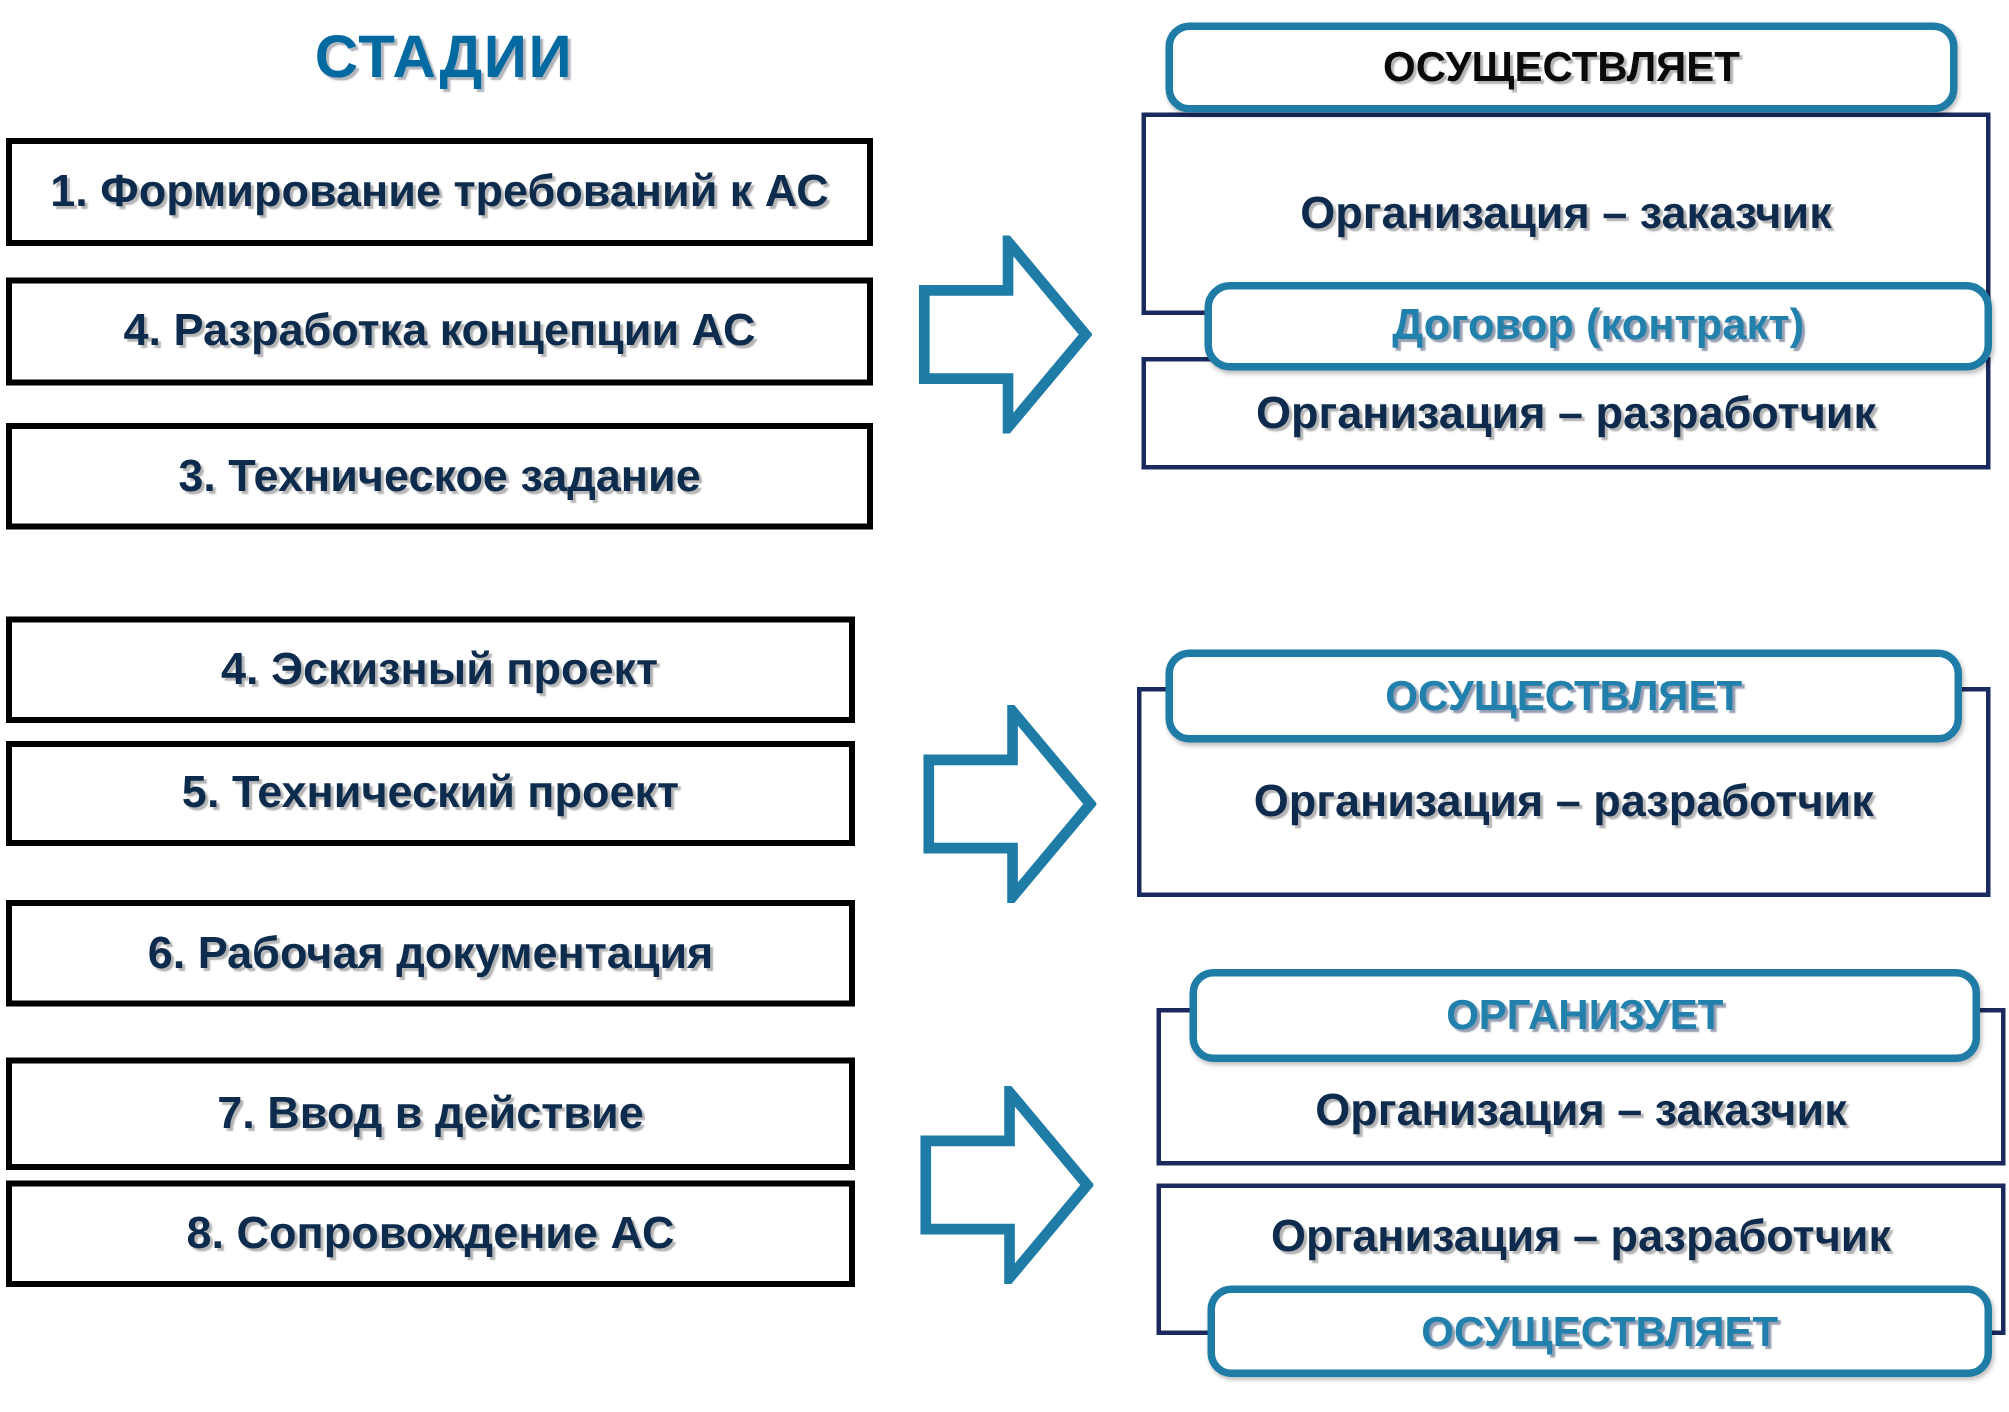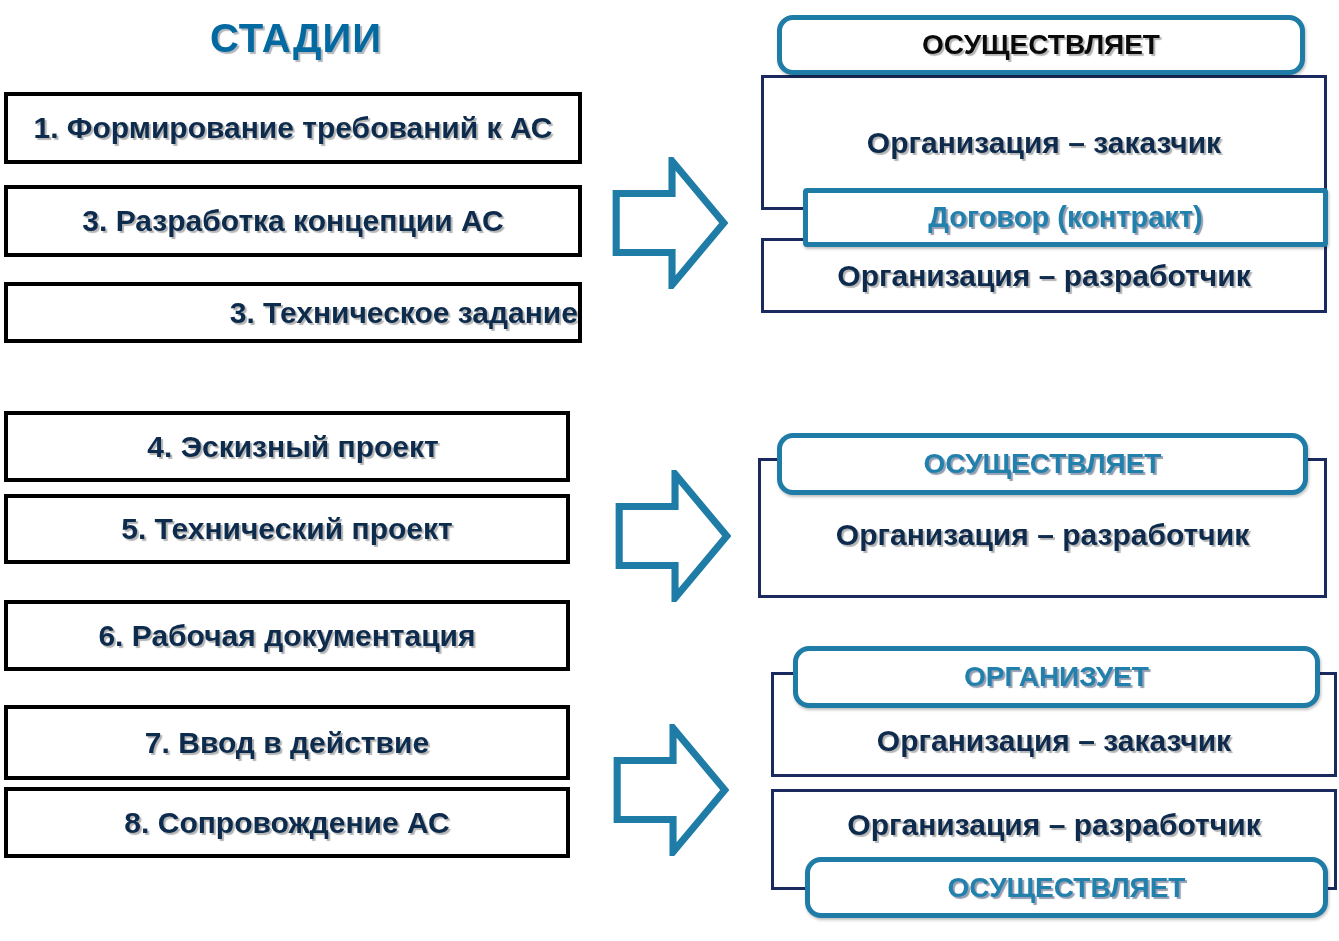--- a/index.html
+++ b/index.html
@@ -65,23 +65,23 @@
 <body>
 
 <div id="canvas">
 
   <div class="title">СТАДИИ</div>
 
   <div class="stage w1" style="top:92px;height:72px;">
       <span>1. Формирование требований к АС</span>
     </div>
   <div class="stage w1" style="top:185px;height:72px;">
-      <span>3. Разработка концепции АС</span>
+      <span>4. Разработка концепции АС</span>
     </div>
-  <div class="stage w1" style="top:282px;height:61px;justify-content:flex-end;">
+  <div class="stage w1" style="top:282px;height:71px;">
       <span>3. Техническое задание</span>
     </div>
   <div class="stage w2" style="top:411px;height:71px;padding-left:12px;">
       <span>4. Эскизный проект</span>
     </div>
   <div class="stage w2" style="top:494px;height:70px;">
       <span>5. Технический проект</span>
     </div>
   <div class="stage w2" style="top:600px;height:71px;">
       <span>6. Рабочая документация</span>
@@ -102,21 +102,21 @@
   <svg class="arrow" style="left:613px;top:724px;" viewBox="0 0 114 130">
     <polygon points="4,36 59,36 59,4 110,65 59,126 59,94 4,94" fill="#ffffff" stroke="#1e7ca6" stroke-width="7" stroke-linejoin="miter"></polygon>
   </svg>
 
   <div class="rounded black-text" style="left:777px;top:15px;width:528px;height:60px;">
     <span>ОСУЩЕСТВЛЯЕТ</span>
   </div>
   <div class="rrect" style="left:761px;top:75px;width:566px;height:135px;">
     <span>Организация – заказчик</span>
   </div>
-  <div class="rounded teal-text" style="left:803px;top:188px;width:525px;height:59px;border-radius:4px;font-size:29px;">
+  <div class="rounded teal-text" style="left:803px;top:188px;width:525px;height:59px;border-radius:17px;font-size:29px;">
     <span>Договор (контракт)</span>
   </div>
   <div class="rrect" style="left:761px;top:238px;width:566px;height:75px;">
     <span>Организация – разработчик</span>
   </div>
 
   <div class="rounded teal-text" style="left:777px;top:433px;width:531px;height:62px;">
     <span>ОСУЩЕСТВЛЯЕТ</span>
   </div>
   <div class="rrect" style="left:758px;top:458px;width:569px;height:140px;padding-top:14px;">

